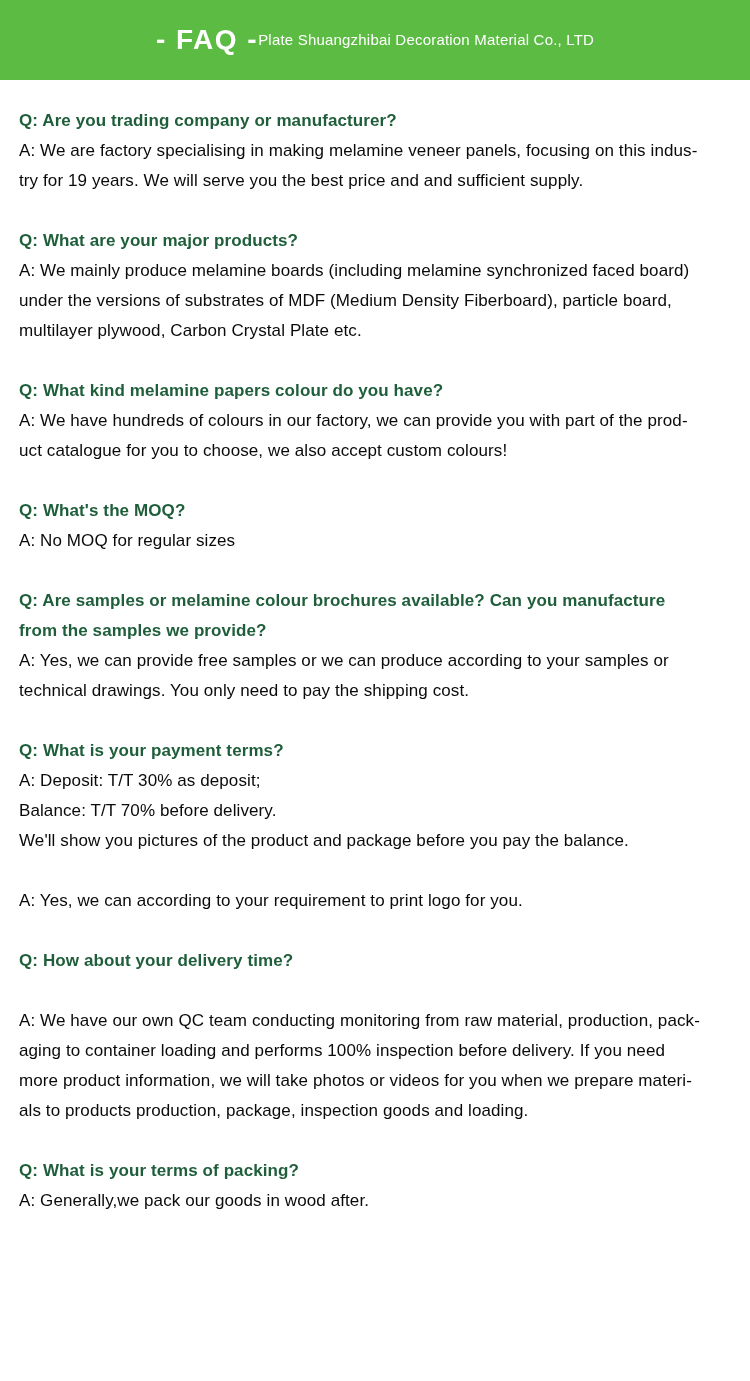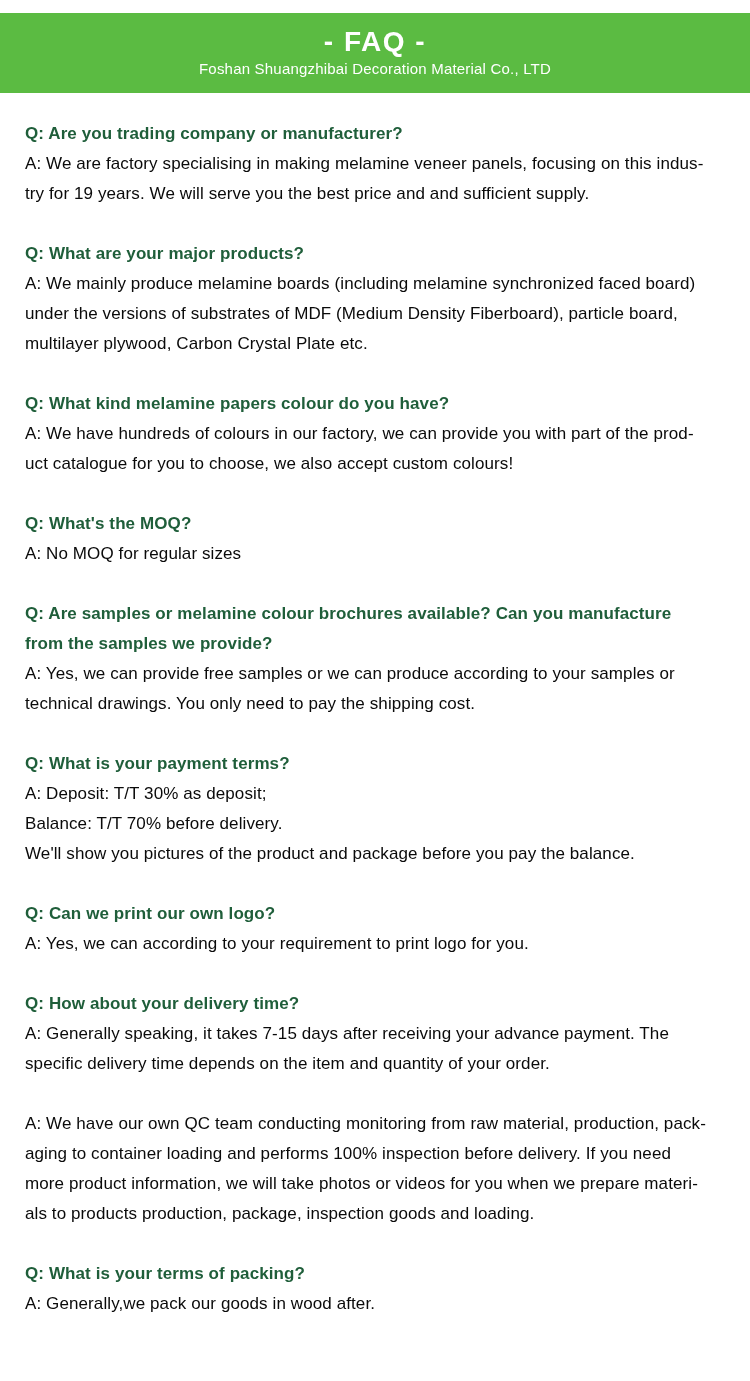--- a/index.html
+++ b/index.html
@@ -15,45 +15,44 @@
     font-family: "Liberation Sans", sans-serif;
   }
   .page {
     width: 750px;
     height: 1381px;
     background: var(--page-bg);
     overflow: hidden;
     margin: 0 auto;
   }
   .header-band {
-    margin-top: 13px;
     height: 80px;
     width: 750px;
     background: var(--header-bg);
     color: var(--header-text);
     display: flex;
-    flex-direction: column;
+    flex-direction: row;
     align-items: center;
     justify-content: center;
     text-align: center;
   }
   .header-title {
     font-size: 28px;
     font-weight: 700;
     letter-spacing: 1.5px;
     line-height: 32px;
   }
   .header-subtitle {
     font-size: 15px;
     font-weight: 400;
     line-height: 22px;
     letter-spacing: 0.2px;
   }
   .faq-list {
-    padding: 26px 18px 0 25px;
+    padding: 26px 18px 0 19px;
   }
   .faq-item {
     margin-bottom: 30px;
   }
   .faq-question {
     color: var(--question-color);
     font-size: 17px;
     font-weight: 700;
     line-height: 30px;
     white-space: pre-line;
@@ -68,21 +67,21 @@
     letter-spacing: 0.1px;
   }
 </style>
 </head>
 <body>
 
 <div class="page">
 
   <div class="header-band">
     <div class="header-title">- FAQ -</div>
-    <div class="header-subtitle">Foshan Shuangzhibai Decoration Material Co., LTD</div>
+    <div class="header-subtitle">Plate Shuangzhibai Decoration Material Co., LTD</div>
   </div>
 
   <div class="faq-list">
     <section class="faq-item">
       <h3 class="faq-question">Q: Are you trading company or manufacturer?</h3>
       <p class="faq-answer">A: We are factory specialising in making melamine veneer panels, focusing on this indus-
 try for 19 years. We will serve you the best price and and sufficient supply.</p>
     </section>
 
     <section class="faq-item">
@@ -111,28 +110,25 @@
     </section>
 
     <section class="faq-item">
       <h3 class="faq-question">Q: What is your payment terms?</h3>
       <p class="faq-answer">A: Deposit: T/T 30% as deposit;
 Balance: T/T 70% before delivery.
 We'll show you pictures of the product and package before you pay the balance.</p>
     </section>
 
     <section class="faq-item">
-      <h3 class="faq-question">Q: Can we print our own logo?</h3>
       <p class="faq-answer">A: Yes, we can according to your requirement to print logo for you.</p>
     </section>
 
     <section class="faq-item">
       <h3 class="faq-question">Q: How about your delivery time?</h3>
-      <p class="faq-answer">A: Generally speaking, it takes 7-15 days after receiving your advance payment. The
-specific delivery time depends on the item and quantity of your order.</p>
     </section>
 
     <section class="faq-item">
       <p class="faq-answer">A: We have our own QC team conducting monitoring from raw material, production, pack-
 aging to container loading and performs 100% inspection before delivery. If you need
 more product information, we will take photos or videos for you when we prepare materi-
 als to products production, package, inspection goods and loading.</p>
     </section>
 
     <section class="faq-item">

